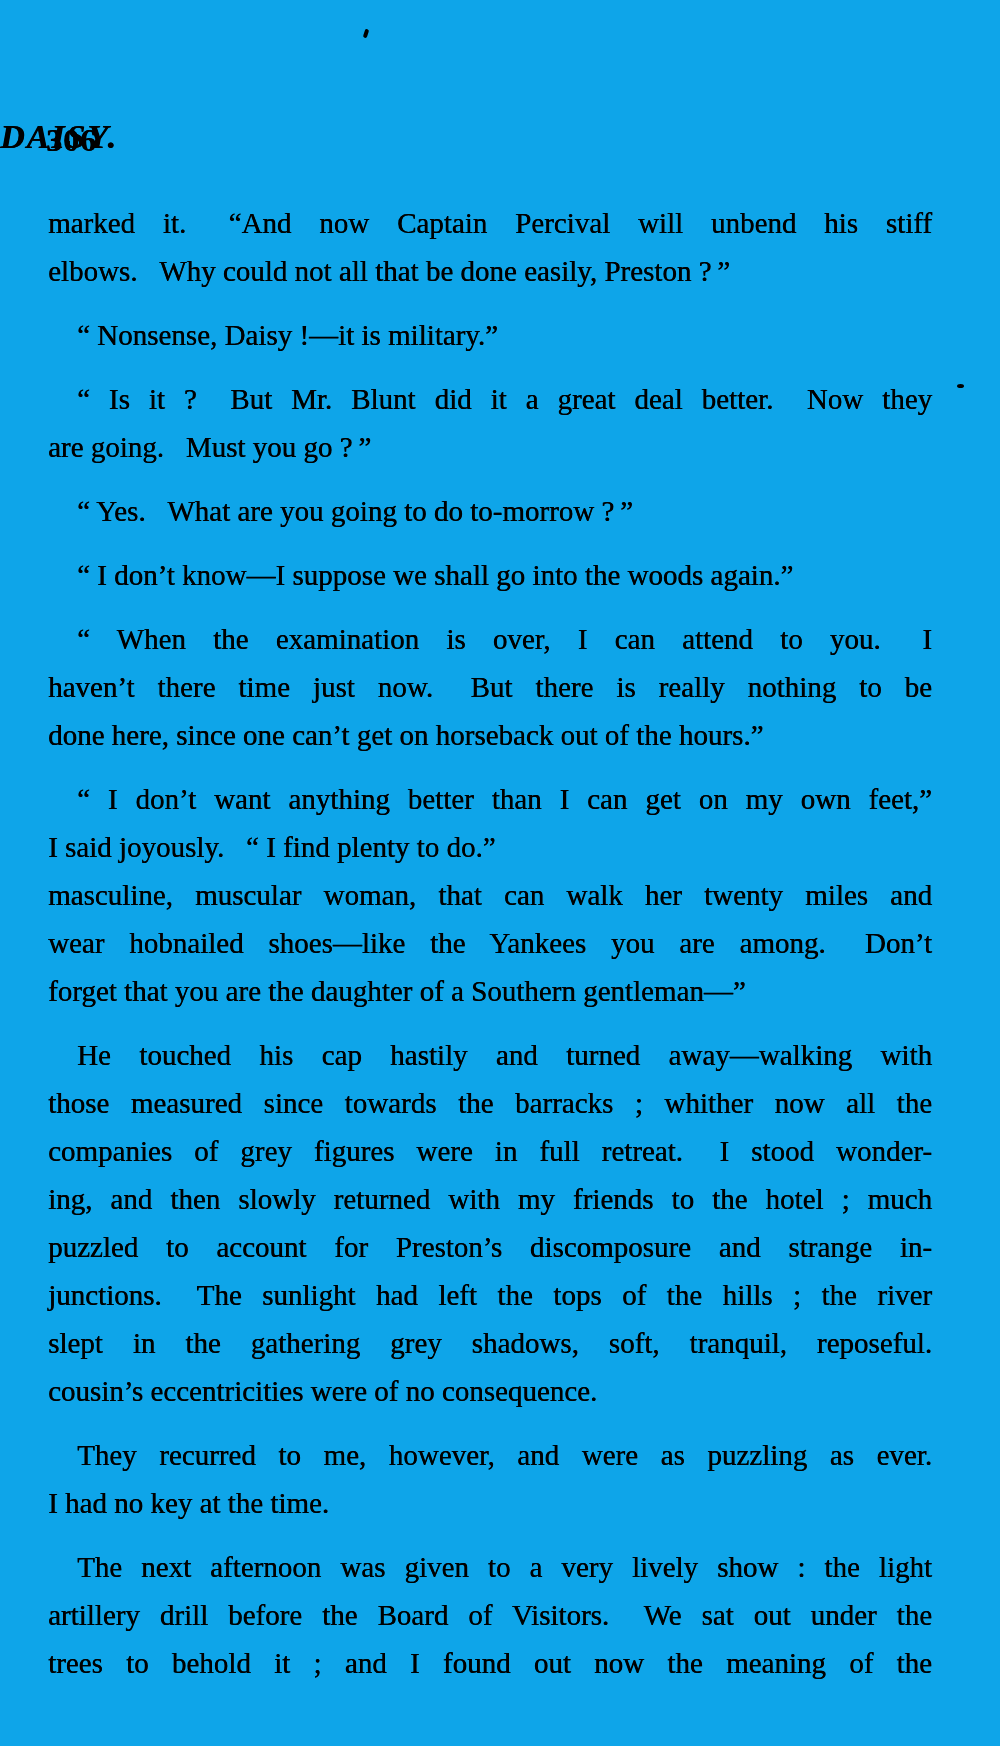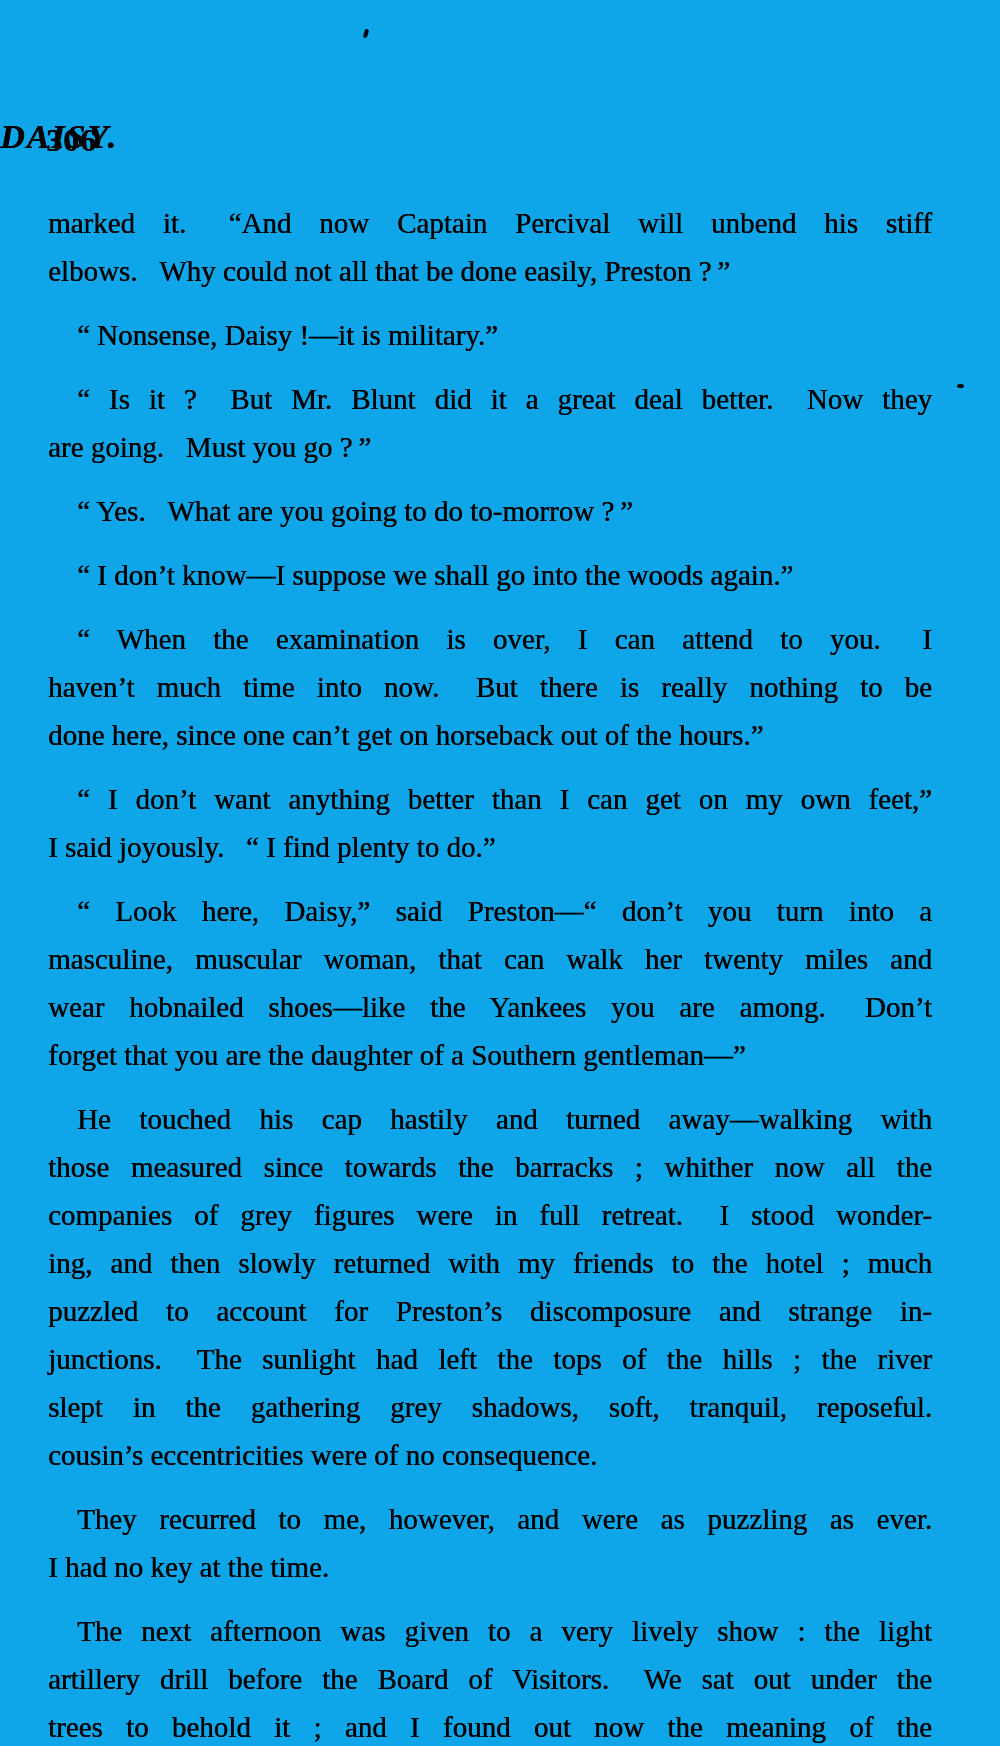--- a/index.html
+++ b/index.html
@@ -69,25 +69,24 @@
 
   <main class="body-text">
     <div class="line">marked it.  “And now Captain Percival will unbend his stiff</div>
     <div class="line end">elbows.  Why could not all that be done easily, Preston ? ”</div>
     <div class="line ind end">“ Nonsense, Daisy !—it is military.”</div>
     <div class="line ind">“ Is it ?  But Mr. Blunt did it a great deal better.  Now they</div>
     <div class="line end">are going.  Must you go ? ”</div>
     <div class="line ind end">“ Yes.  What are you going to do to-morrow ? ”</div>
     <div class="line ind end">“ I don’t know—I suppose we shall go into the woods again.”</div>
     <div class="line ind">“ When the examination is over, I can attend to you.  I</div>
-    <div class="line">haven’t much time into now.  But there is really nothing to be</div>
+    <div class="line">haven’t there time just now.  But there is really nothing to be</div>
     <div class="line end">done here, since one can’t get on horseback out of the hours.”</div>
     <div class="line ind">“ I don’t want anything better than I can get on my own feet,”</div>
     <div class="line end">I said joyously.  “ I find plenty to do.”</div>
-    <div class="line ind">“ Look here, Daisy,” said Preston—“ don’t you turn into a</div>
     <div class="line">masculine, muscular woman, that can walk her twenty miles and</div>
     <div class="line">wear hobnailed shoes—like the Yankees you are among.  Don’t</div>
     <div class="line end">forget that you are the daughter of a Southern gentleman—”</div>
     <div class="line ind">He touched his cap hastily and turned away—walking with</div>
     <div class="line">those measured since towards the barracks ; whither now all the</div>
     <div class="line">companies of grey figures were in full retreat.  I stood wonder-</div>
     <div class="line">ing, and then slowly returned with my friends to the hotel ; much</div>
     <div class="line">puzzled to account for Preston’s discomposure and strange in-</div>
     <div class="line">junctions.  The sunlight had left the tops of the hills ; the river</div>
     <div class="line">slept in the gathering grey shadows, soft, tranquil, reposeful.</div>

